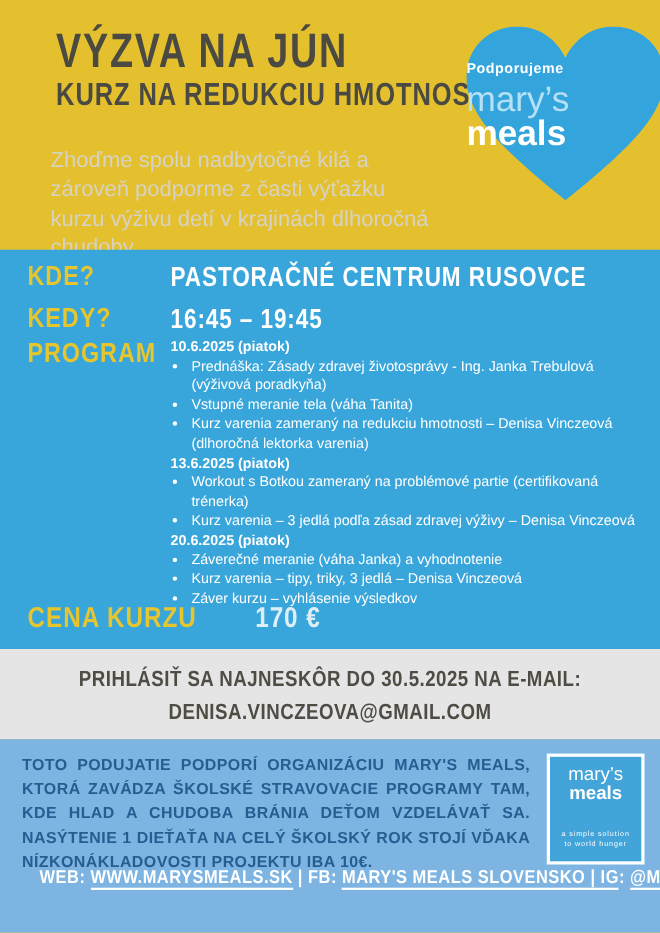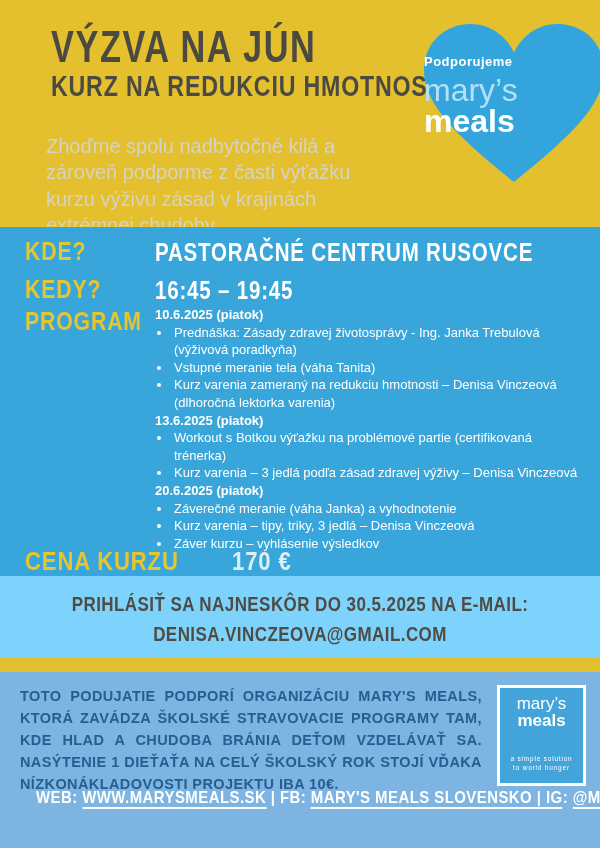--- a/index.html
+++ b/index.html
@@ -41,21 +41,21 @@
   .program-date { font-size:13px; font-weight:bold; line-height:17.6px; }
   .program ul { list-style:disc outside; padding-left:17px; margin:0; }
   .program li { font-size:13px; line-height:17.6px; padding-left:2px; }
   .price-row { position:absolute; left:25px; top:319px; }
   .price-label { display:inline-block; font-size:26px; font-weight:bold; color:#e6c52e;
                  letter-spacing:1px; transform:scaleX(0.85); transform-origin:left top; }
   .price-value { display:inline-block; font-size:26px; font-weight:bold; color:#ddeef7;
                  letter-spacing:1px; margin-left:22px; transform:scaleX(0.85); transform-origin:left top; }
 
   
-  .signup-band { position:absolute; left:0; top:576px; width:600px; height:82px; background:#7dd3fc;
+  .signup-band { position:absolute; left:0; top:590px; width:600px; height:82px; background:#e5e5e5;
                  text-align:center; color:#4f4c44; }
   .signup-line1 { margin-top:17px; font-size:20px; font-weight:bold; letter-spacing:0.5px;
                   transform:scaleX(0.85); }
   .signup-email { margin-top:7px; font-size:20px; font-weight:bold; letter-spacing:0.5px;
                   transform:scaleX(0.85); }
 
   
   .bottom-section { position:absolute; left:0; top:672px; width:600px; height:176px; background:#7db4e2; }
   .about-text { position:absolute; left:20px; top:13px; width:462px; font-size:14.5px; font-weight:bold;
                 color:#265e92; line-height:1.52; letter-spacing:0.4px; text-align:justify; }
@@ -71,21 +71,21 @@
   .footer-links .lnk { border-bottom:2px solid #fff; cursor:pointer; }
 </style>
 </head>
 <body>
 
 <div class="poster">
 
   <div class="top-section">
     <div class="title-1">VÝZVA NA JÚN</div>
     <div class="title-2">KURZ NA REDUKCIU HMOTNOSTI</div>
-    <div class="subtitle">Zhoďme spolu nadbytočné kilá a zároveň podporme z časti výťažku kurzu výživu zásad v krajinách extrémnej chudoby.</div>
+    <div class="subtitle">Zhoďme spolu nadbytočné kilá a zároveň podporme z časti výťažku kurzu výživu detí v krajinách dlhoročná chudoby.</div>
 
     <div class="heart-wrap">
       <svg viewBox="0 0 100 88" preserveAspectRatio="none">
         <path d="M50 88 C 19 63, 0 45, 0 26 C 0 10, 12 0, 26 0 C 37 0, 46 7, 50 16 C 54 7, 63 0, 74 0 C 88 0, 100 10, 100 26 C 100 45, 81 63, 50 88 Z" fill="#33a5dc"></path>
       </svg>
       <div class="heart-text">
         <div class="heart-label">Podporujeme</div>
         <div class="heart-brand1">mary’s</div>
         <div class="heart-brand2">meals</div>
       </div>
@@ -103,21 +103,21 @@
 
     <div class="program">
       <div class="program-date">10.6.2025 (piatok)</div>
       <ul>
         <li>Prednáška: Zásady zdravej životosprávy - Ing. Janka Trebulová (výživová poradkyňa)</li>
         <li>Vstupné meranie tela (váha Tanita)</li>
         <li>Kurz varenia zameraný na redukciu hmotnosti – Denisa Vinczeová (dlhoročná lektorka varenia)</li>
       </ul>
       <div class="program-date">13.6.2025 (piatok)</div>
       <ul>
-        <li>Workout s Botkou výťažku na problémové partie (certifikovaná trénerka)</li>
+        <li>Workout s Botkou zameraný na problémové partie (certifikovaná trénerka)</li>
         <li>Kurz varenia – 3 jedlá podľa zásad zdravej výživy – Denisa Vinczeová</li>
       </ul>
       <div class="program-date">20.6.2025 (piatok)</div>
       <ul>
         <li>Záverečné meranie (váha Janka) a vyhodnotenie</li>
         <li>Kurz varenia – tipy, triky, 3 jedlá – Denisa Vinczeová</li>
         <li>Záver kurzu – vyhlásenie výsledkov</li>
       </ul>
     </div>
 

